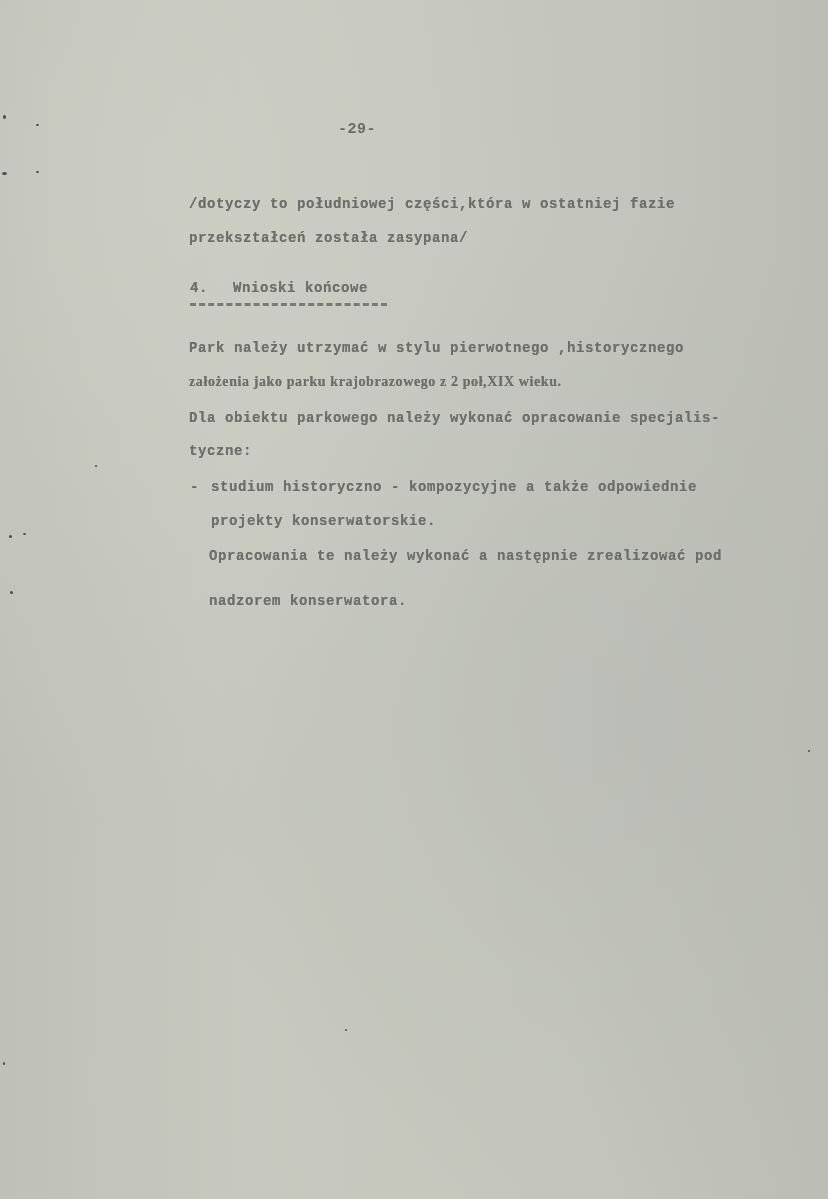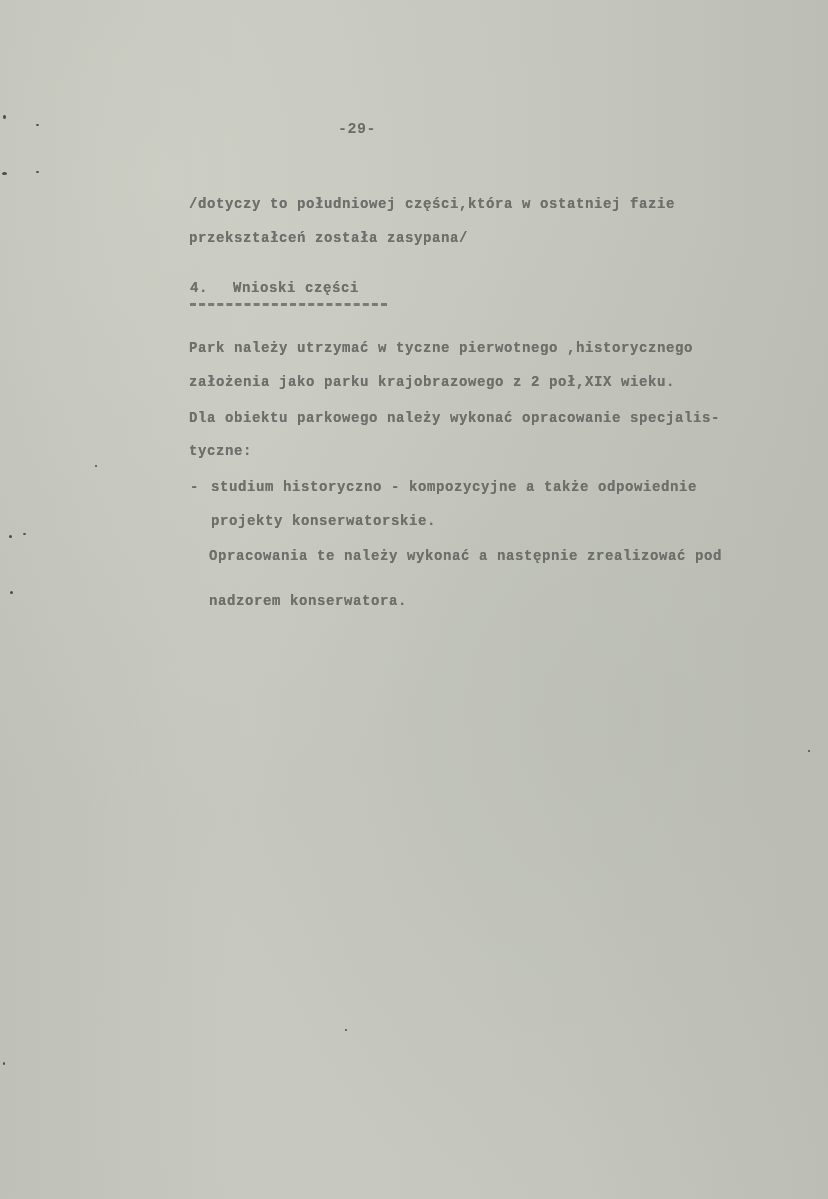--- a/index.html
+++ b/index.html
@@ -63,26 +63,26 @@
 
 <div class="page">
 
   <div class="page-number">-29-</div>
 
   <div class="line" style="left:189px; top:196px;">/dotyczy to południowej części,która w ostatniej fazie</div>
   <div class="line" style="left:189px; top:230px;">przekształceń została zasypana/</div>
 
   <div>
     <span class="line" style="left:190px; top:280px;">4.</span>
-    <span class="line" style="left:233px; top:280px;">Wnioski części</span>
+    <span class="line" style="left:233px; top:280px;">Wnioski końcowe</span>
     <div class="heading-underline"></div>
   </div>
 
-  <div class="line" style="left:189px; top:340px;">Park należy utrzymać w tyczne pierwotnego ,historycznego</div>
-  <div class="line" style="left:189px; top:374px;">założenia jako parku krajobrazowego z 2 poł,XIX wieku.</div>
+  <div class="line" style="left:189px; top:340px;">Park należy utrzymać w stylu pierwotnego ,historycznego</div>
+  <div class="line" style="left:189px; top:374px;font-family:Liberation Serif, serif;">założenia jako parku krajobrazowego z 2 poł,XIX wieku.</div>
 
   <div class="line" style="left:189px; top:410px;">Dla obiektu parkowego należy wykonać opracowanie specjalis-</div>
   <div class="line" style="left:189px; top:443px;">tyczne:</div>
 
   <div>
     <span class="line" style="left:190px; top:479px;">-</span>
     <span class="line" style="left:211px; top:479px;">studium historyczno - kompozycyjne a także odpowiednie</span>
     <span class="line" style="left:211px; top:513px;">projekty konserwatorskie.</span>
   </div>
 

